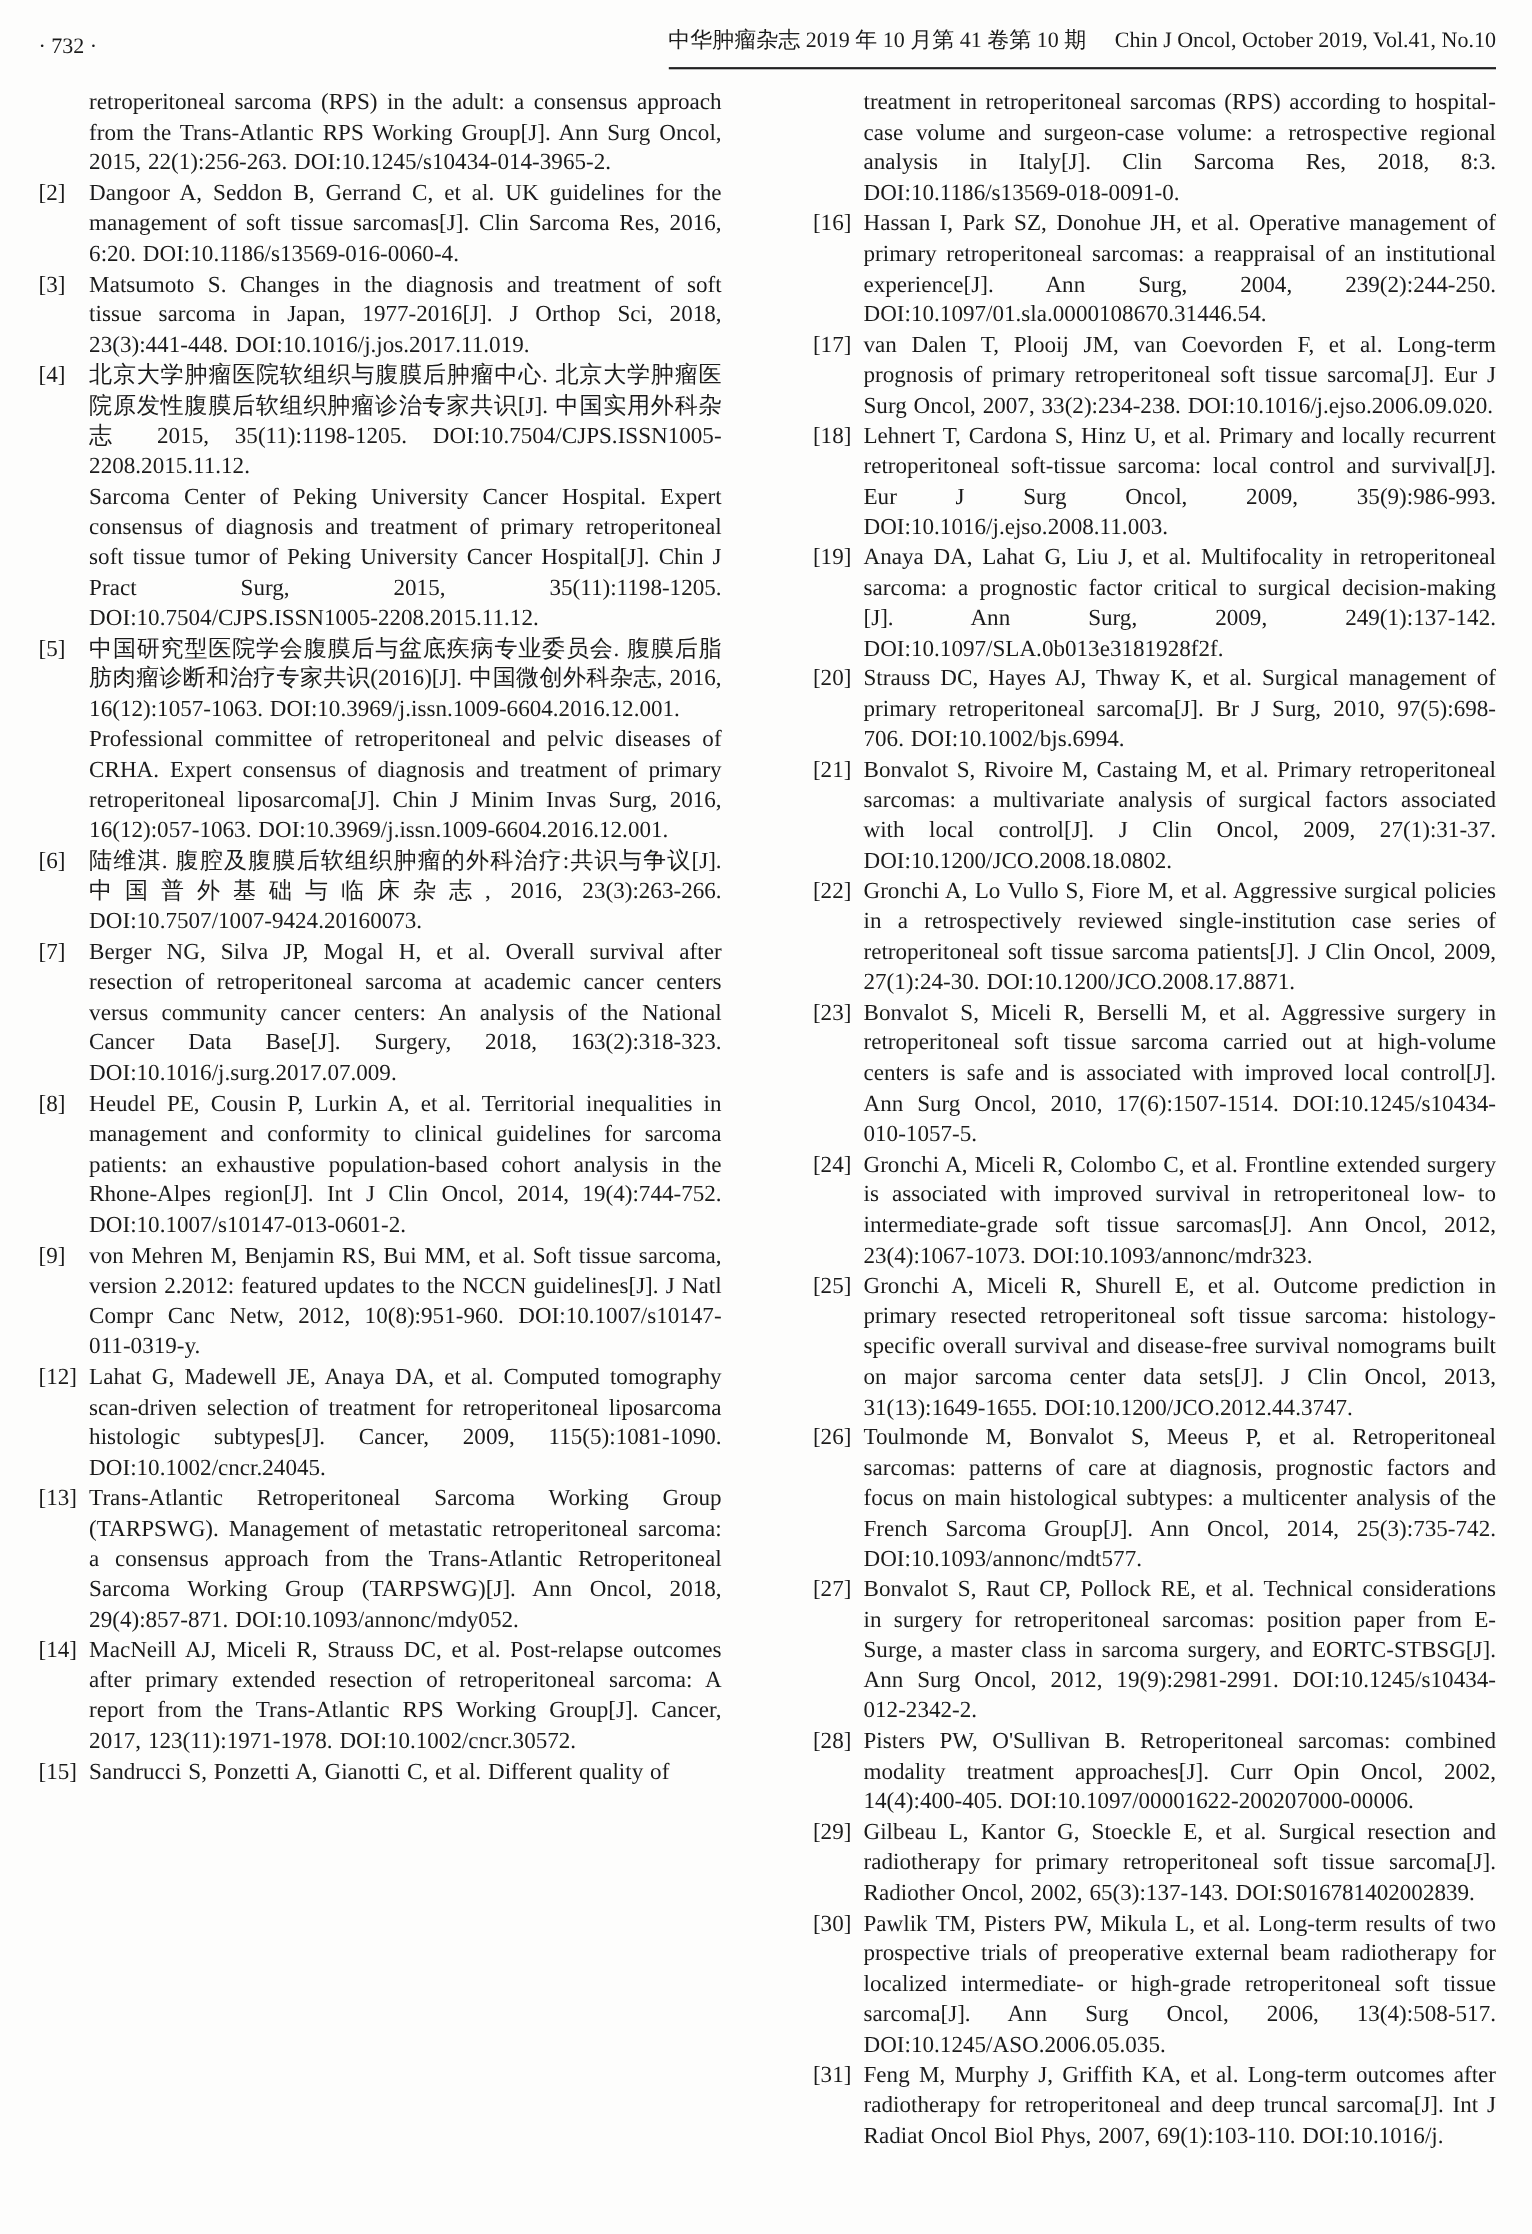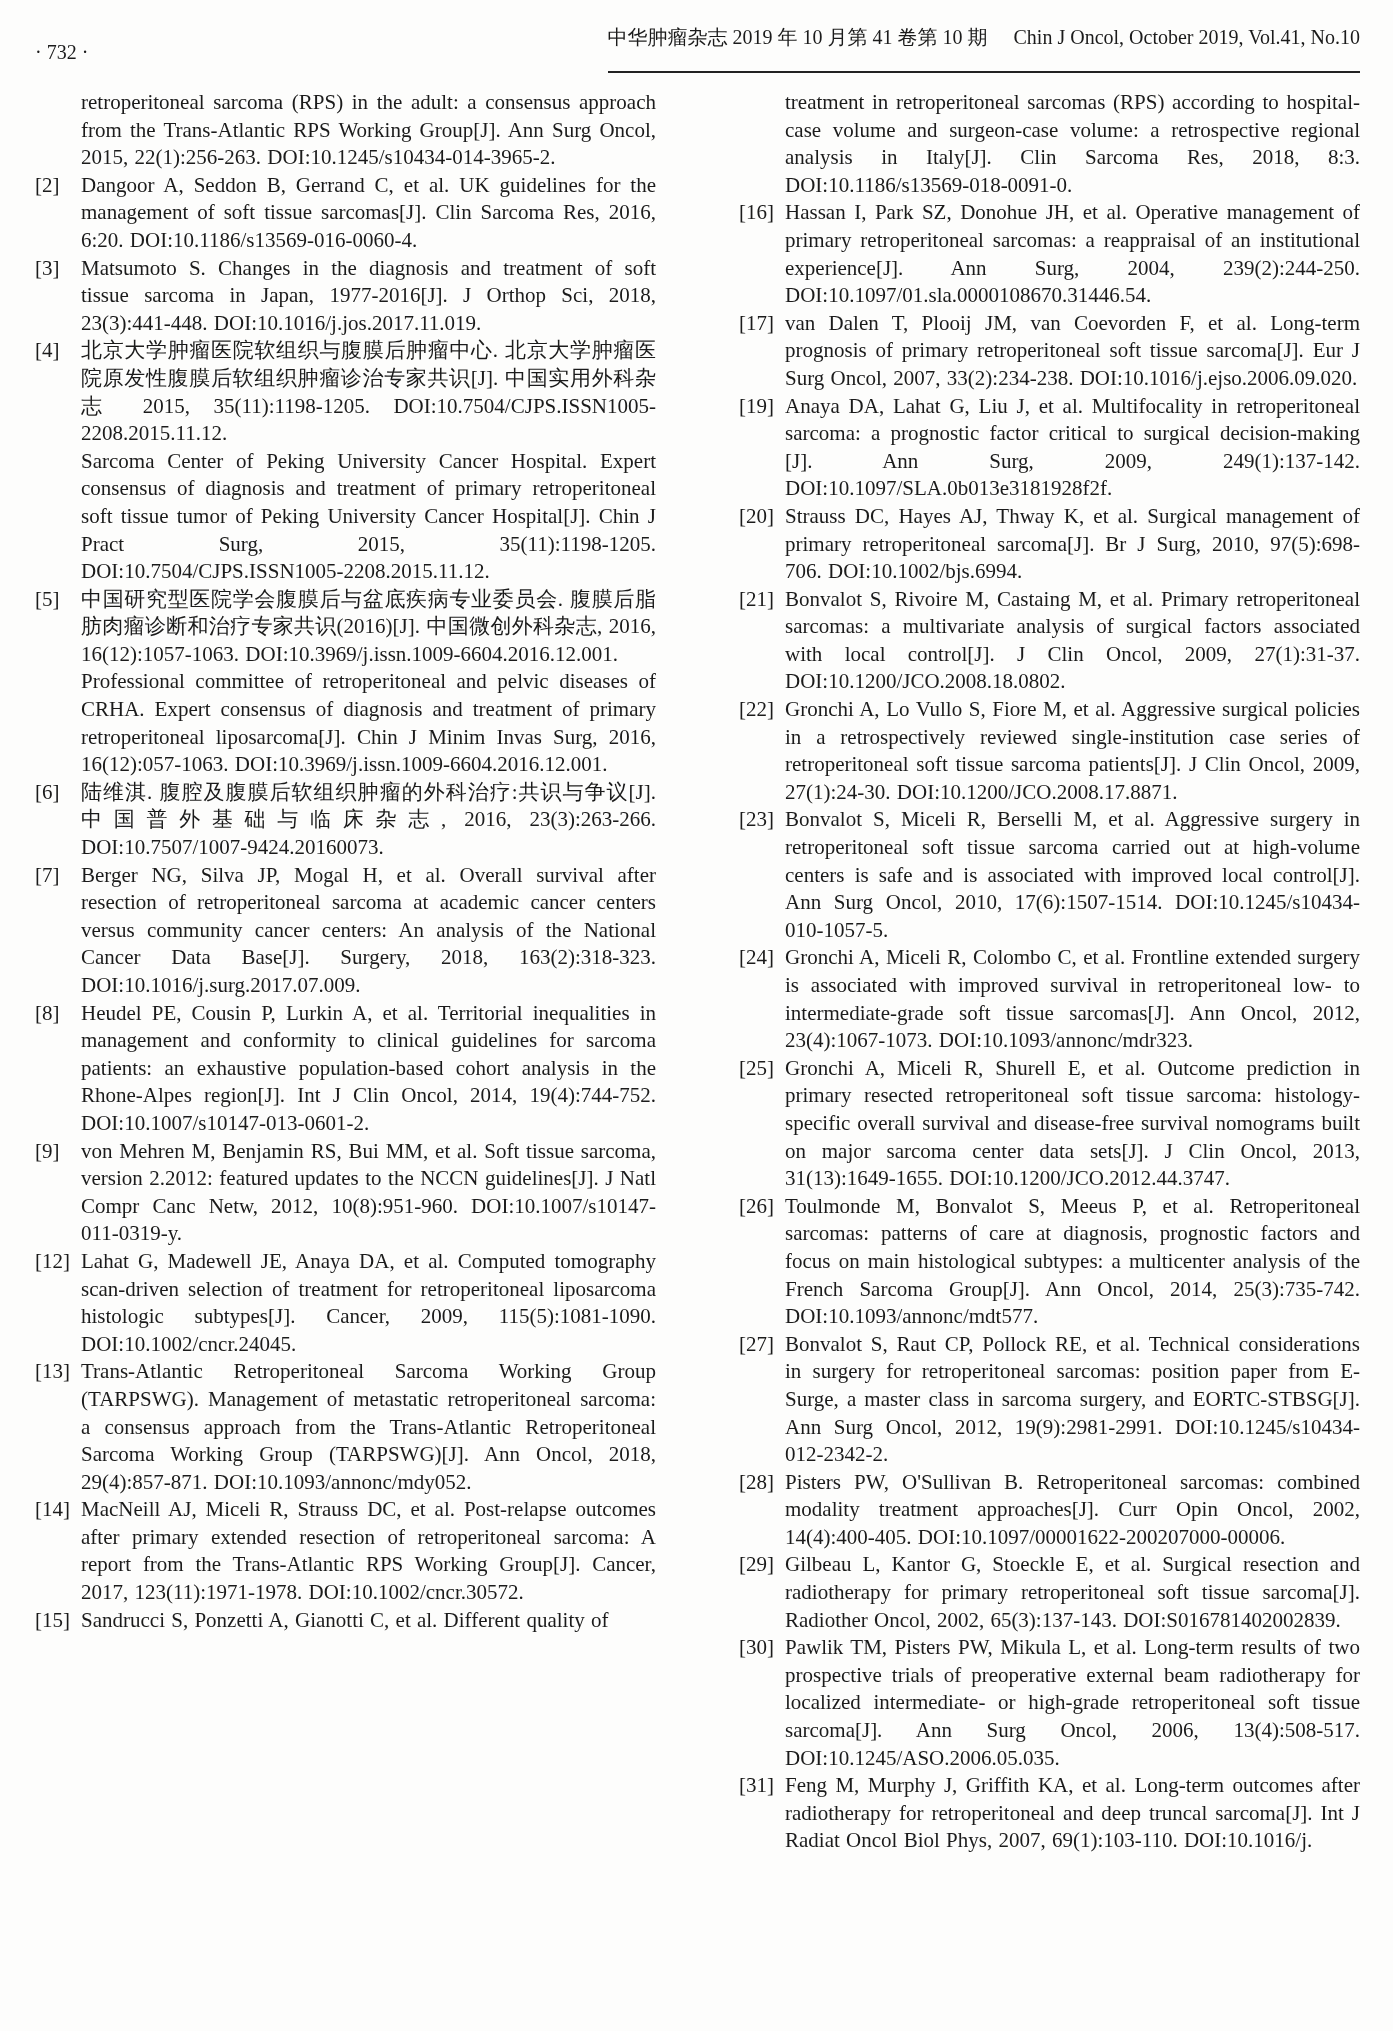--- a/index.html
+++ b/index.html
@@ -19,21 +19,21 @@
     justify-content: space-between;
     align-items: flex-end;
     padding: 24px 33px 0 35px;
     font-size: 20px;
     line-height: 26px;
   }
   .page-number { white-space: nowrap; padding-bottom: 8px; }
   .journal-title {
     white-space: nowrap;
     border-bottom: 2px solid #222;
-    padding-bottom: 21px;
+    padding-bottom: 11px;
   }
   .journal-title .en { margin-left: 26px; }
   .cols {
     display: flex;
     gap: 83px;
     padding: 16px 33px 0 35px;
   }
   .col { flex: 1; min-width: 0; }
   .ref {
     display: flex;
@@ -143,20 +143,24 @@
   <div class="ref">
     <span class="ref-num">[16]</span>
     <div class="ref-text">Hassan I, Park SZ, Donohue JH, et al. Operative management of primary retroperitoneal sarcomas: a reappraisal of an institutional experience[J]. Ann Surg, 2004, 239(2):244-250. DOI:10.1097/01.sla.0000108670.31446.54.</div>
   </div>
 
   <div class="ref">
     <span class="ref-num">[17]</span>
     <div class="ref-text">van Dalen T, Plooij JM, van Coevorden F, et al. Long-term prognosis of primary retroperitoneal soft tissue sarcoma[J]. Eur J Surg Oncol, 2007, 33(2):234-238. DOI:10.1016/j.ejso.2006.09.020.</div>
   </div>
 
+  <div class="ref">
+    <span class="ref-num">[18]</span>
+    <div class="ref-text">Lehnert T, Cardona S, Hinz U, et al. Primary and locally recurrent retroperitoneal soft-tissue sarcoma: local control and survival[J]. Eur J Surg Oncol, 2009, 35(9):986-993. DOI:10.1016/j.ejso.2008.11.003.</div>
+  </div>
 
   <div class="ref">
     <span class="ref-num">[19]</span>
     <div class="ref-text">Anaya DA, Lahat G, Liu J, et al. Multifocality in retroperitoneal sarcoma: a prognostic factor critical to surgical decision-making [J]. Ann Surg, 2009, 249(1):137-142. DOI:10.1097/SLA.0b013e3181928f2f.</div>
   </div>
 
   <div class="ref">
     <span class="ref-num">[20]</span>
     <div class="ref-text">Strauss DC, Hayes AJ, Thway K, et al. Surgical management of primary retroperitoneal sarcoma[J]. Br J Surg, 2010, 97(5):698-706. DOI:10.1002/bjs.6994.</div>
   </div>

